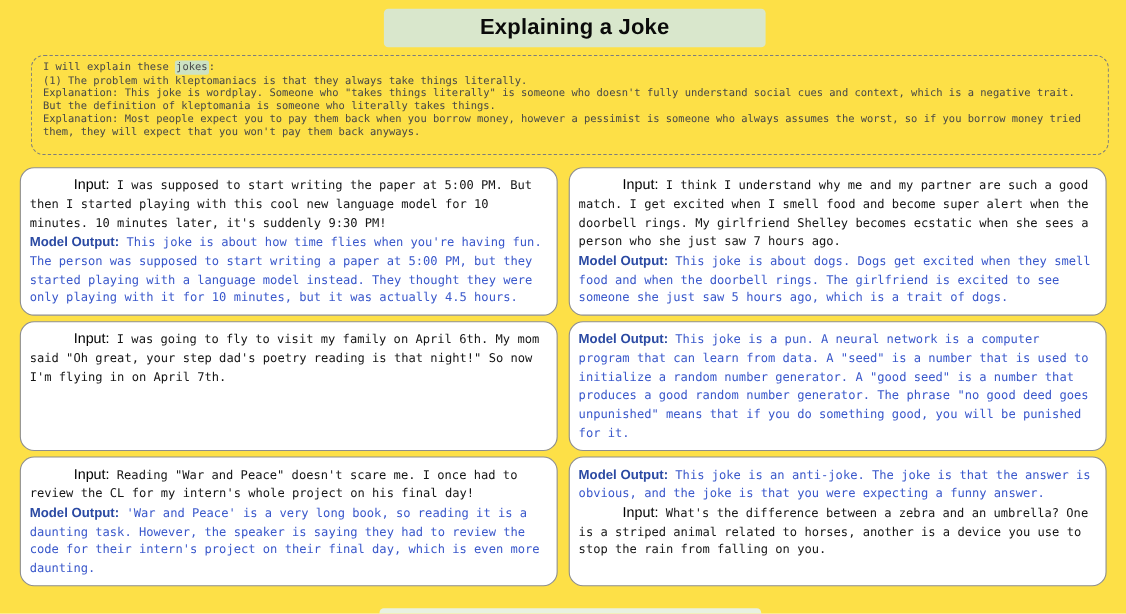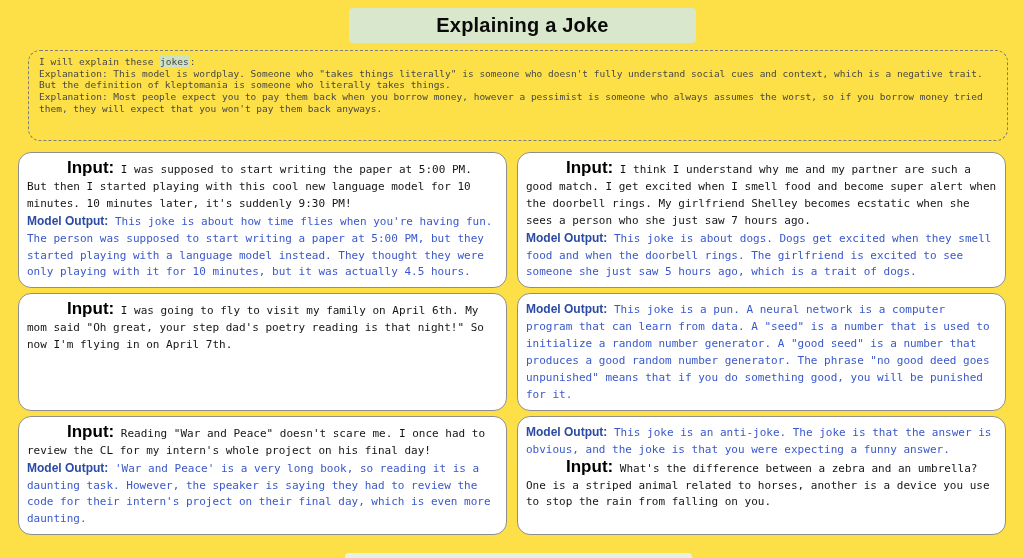--- a/index.html
+++ b/index.html
@@ -31,22 +31,22 @@
     display:grid; grid-template-columns:489px 489px;
     column-gap:10px; row-gap:5px;
   }
   .card {
     border:1px solid #8e8e8e; border-radius:13px; background:#fff;
     padding:7px 8.2px 6px 8px;
     font-size:11px; line-height:16.9px;
   }
   .seg { margin:0; }
   .in-lbl {
-    font-family:"Liberation Sans", sans-serif; font-weight:bold;
-    font-size:17px; color:#000000;padding-left:40px;
+    font-family:"Liberation Sans", sans-serif; font-weight:normal;
+    font-size:13px; color:#000000;padding-left:40px;
   }
   .in-txt { color:#151515; }
   .out-lbl {
     font-family:"Liberation Sans", sans-serif; font-weight:bold;
     font-size:12px; color:#2b4aa3;
   }
   .out-txt { color:#3a58cb; }
   .next-peek {
     position:absolute; left:345px; top:553px; width:347px; height:10px;
     background:#e9f1e1; border-radius:4px 4px 0 0;
@@ -56,21 +56,22 @@
 <body>
 
 <div class="page">
 
   <div class="title-box">
     <span>Explaining a Joke</span>
   </div>
 
   <div class="prompt-box">
     <div class="pline"><span>I will explain these </span><span class="hl">jokes</span><span>:</span></div>
-    <div class="pline">Explanation: This model is wordplay. Someone who "takes things literally" is someone who doesn't fully understand social cues and context, which is a negative trait.</div>
+    <div class="pline">(1) The problem with kleptomaniacs is that they always take things literally.</div>
+    <div class="pline">Explanation: This joke is wordplay. Someone who "takes things literally" is someone who doesn't fully understand social cues and context, which is a negative trait.</div>
     <div class="pline">But the definition of kleptomania is someone who literally takes things.</div>
     <div class="pline">Explanation: Most people expect you to pay them back when you borrow money, however a pessimist is someone who always assumes the worst, so if you borrow money tried them, they will expect that you won't pay them back anyways.</div>
   </div>
 
   <div class="grid">
 
     <div class="card">
       <p class="seg"><span class="in-lbl">Input:</span> <span class="in-txt">I was supposed to start writing the paper at 5:00 PM. But then I started playing with this cool new language model for 10 minutes. 10 minutes later, it's suddenly 9:30 PM!</span></p>
       <p class="seg"><span class="out-lbl">Model Output:</span> <span class="out-txt">This joke is about how time flies when you're having fun. The person was supposed to start writing a paper at 5:00 PM, but they started playing with a language model instead. They thought they were only playing with it for 10 minutes, but it was actually 4.5 hours.</span></p>
     </div>

